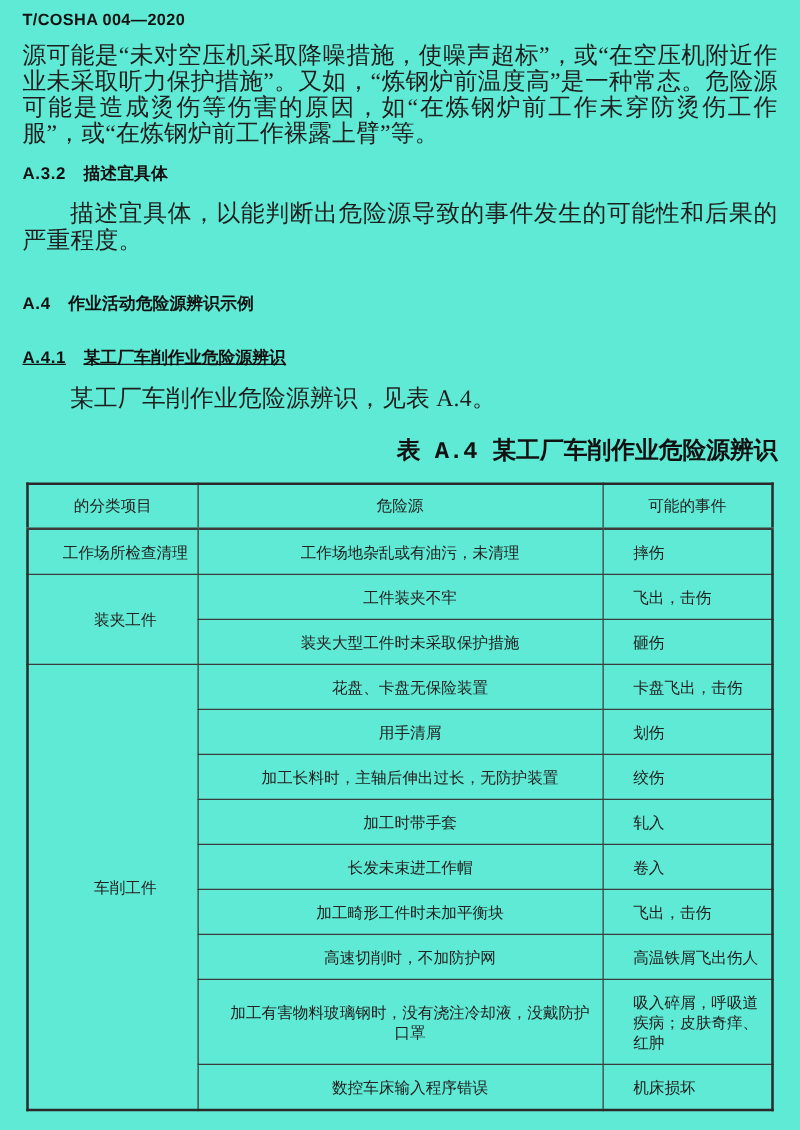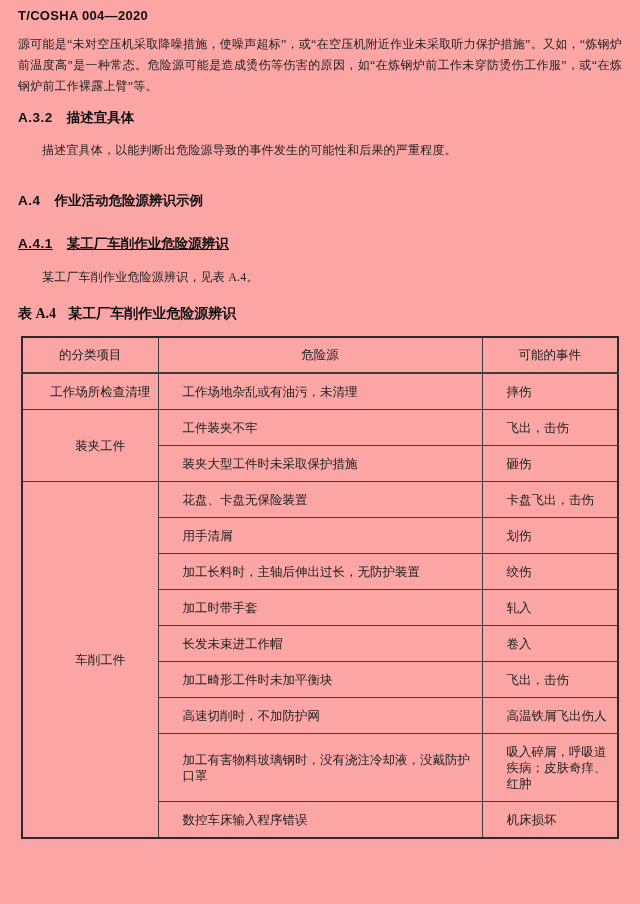--- a/index.html
+++ b/index.html
@@ -7,54 +7,54 @@
   body {
     width: 640px; height: 904px;
     font-family: "Liberation Serif", "DejaVu Serif", serif;
     color: #1e1e1e;
     overflow: hidden;
     position: relative;
   }
   .page {
     width: 640px; height: 904px;
     padding: 8px 18px 0 18px;
-    background: #fca5a5;
+    background: #5eead4;
   }
   .doc-number {
     font-family: "Liberation Sans", "DejaVu Sans", sans-serif;
     font-size: 13px;
     font-weight: 600;
     letter-spacing: 0.3px;
     color: #111;
   }
   p.body-text {
-    font-size: 12px;
+    font-size: 19px;
     line-height: 21px;
     text-align: justify;
     color: #1e1e1e;
     letter-spacing: 0.2px;
   }
   p.indent { text-indent: 2em; }
   p.first-para { margin-top: 11px; }
   h3.heading {
     font-family: "Liberation Sans", "DejaVu Sans", sans-serif;
     font-size: 13.5px;
     font-weight: bold;
     color: #111;
   }
   h3 .h-num { margin-right: 14px; letter-spacing: 0.5px; }
   .h-a32 { margin-top: 12px; margin-bottom: 13px; }
   .h-a4  { margin-top: 31px; }
   .h-a41 { margin-top: 25px; text-decoration: underline; }
   .p-after-h { margin-top: 14px; }
   .table-caption {
     margin-top: 17px;
-    text-align: left;
-    font-family: Liberation Serif, serif;
-    font-size: 14px;
+    text-align: right;
+    font-family: Liberation Mono, monospace;
+    font-size: 19px;
     font-weight: bold;
     color: #111;
   }
   .table-caption .cap-label { margin-right: 12px; }
   table.hazard-table {
     margin: 13px auto 0 auto;
     border-collapse: collapse;
     width: 596px;
     table-layout: fixed;
     font-size: 12.5px;
@@ -70,21 +70,21 @@
     padding-left: 24px;
   }
   table.hazard-table { border: 2px solid #2a2a2a; }
   table.hazard-table th {
     font-weight: normal;
     text-align: center;
     padding: 9px 4px;
     border-bottom-width: 2px;
   }
   td.activity-cell { text-align: center; padding: 9px 4px; }
-  td.hazard-cell  { text-align: left; padding: 9.5px 8px; }
+  td.hazard-cell  { text-align: center; padding: 9.5px 8px; }
   td.event-cell   { text-align: left; padding: 9.5px 8px; }
   tr.group-start td { border-top-width: 1.5px; }
 </style>
 </head>
 <body>
 
 <div class="page">
 
   <div class="doc-number">T/COSHA 004—2020</div>
 

